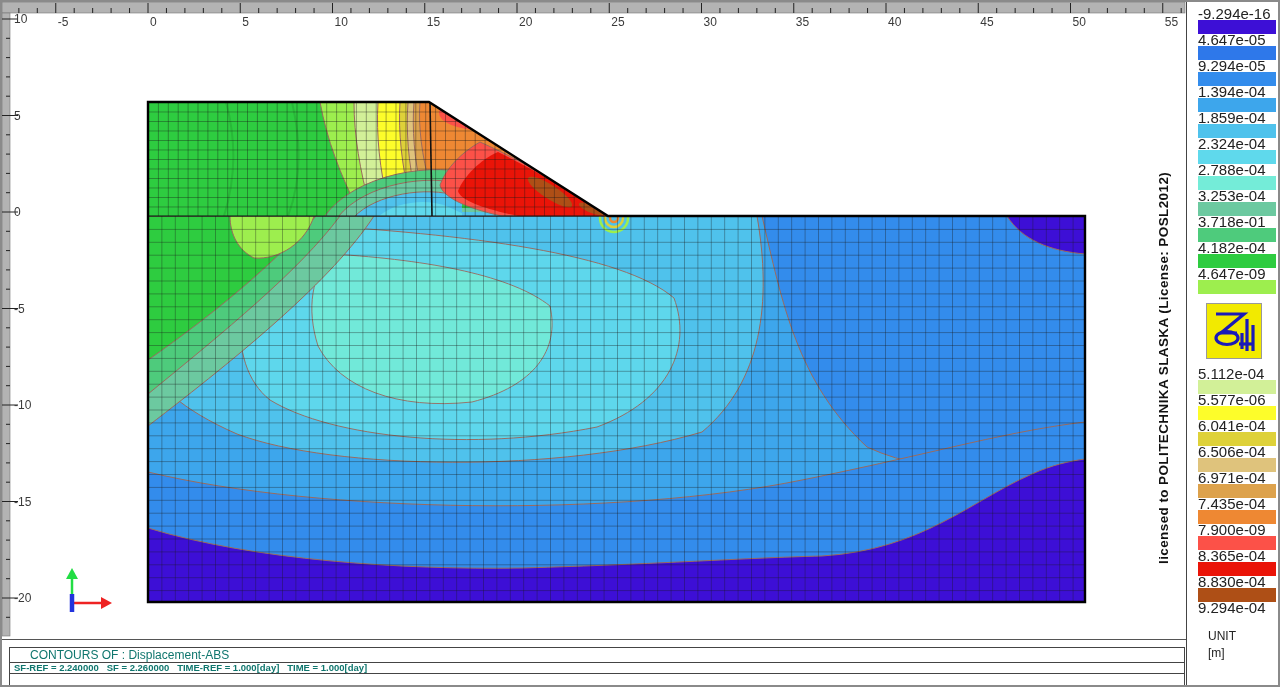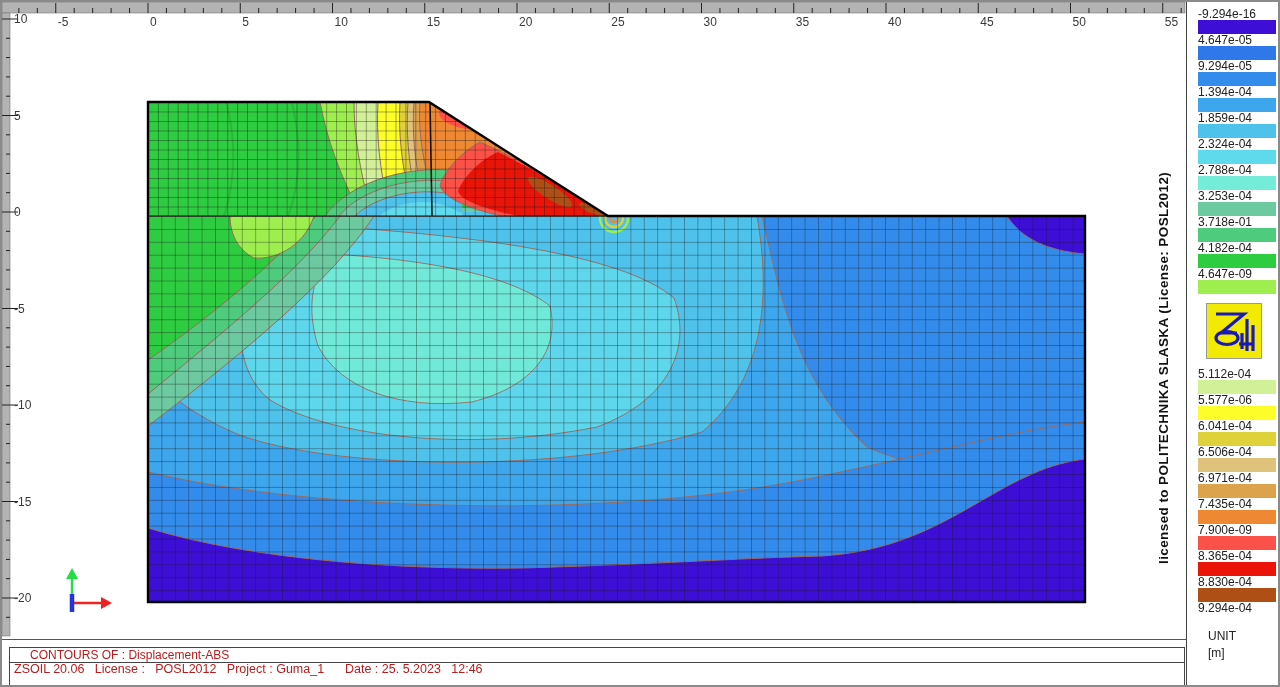--- a/index.html
+++ b/index.html
@@ -4,32 +4,32 @@
 <style>
   html,body{margin:0;padding:0;background:#d8d8d8;}
   #app{position:relative;width:1280px;height:687px;background:#ffffff;
        border:2px solid #8a8a8a;box-sizing:border-box;overflow:hidden;
        font-family:"Liberation Sans", sans-serif;}
   svg text.ruler-label{font-family:"Liberation Sans",sans-serif;font-size:12px;fill:#3a3a3a;}
   svg line.tick{stroke:#222;stroke-width:1;}
   
   #legend-panel{position:absolute;top:0;left:1184px;width:94px;height:687px;
       background:#fff;border-left:1px solid #444;box-sizing:border-box;padding-top:6px;}
-  .lg-label{margin-left:11px;font-size:12px;line-height:12px;color:#222;letter-spacing:0;}
+  .lg-label{margin-left:11px;font-size:15px;line-height:12px;color:#222;letter-spacing:0;}
   .lg-swatch{margin-left:11px;width:78px;height:14px;}
   #zsoil-logo{display:block;margin:9px auto 9px auto;width:56px;height:56px;}
   #unit-block{margin-top:14px;margin-left:21px;font-size:12px;color:#222;line-height:17px;}
   
   #license-banner{position:absolute;left:1154px;top:562px;width:476px;height:24px;
       transform:rotate(-90deg);transform-origin:left top;
       font-size:13.5px;font-weight:bold;color:#111;letter-spacing:0.4px;white-space:nowrap;}
   
   #status-box{position:absolute;left:7px;top:645px;width:1176px;height:39px;
       border:1px solid #444;box-sizing:border-box;background:#fff;}
-  .status-row{white-space:pre;overflow:hidden;color:#b91c1c;}
+  .status-row{white-space:pre;overflow:hidden;color:#0f766e;}
   #status-row1{height:14px;line-height:14px;font-size:12px;padding-left:20px;border-bottom:1px solid #444;}
   #status-row2{height:10px;line-height:10px;font-size:9.5px;font-weight:bold;padding-left:4px;border-bottom:1px solid #444;}
   #status-row3{height:13px;line-height:13px;font-size:12.5px;padding-left:4px;}
   #canvas-bottom-line{position:absolute;left:0;top:637px;width:1184px;height:0;border-top:1px solid #555;}
 </style>
 </head>
 <body>
 
 <div id="app">
 
@@ -310,16 +310,16 @@
     <div id="unit-block">
       <div>UNIT</div>
       <div>[m]</div>
     </div>
   </div>
 
   <div id="license-banner">licensed to POLITECHNIKA SLASKA (License: POSL2012)</div>
 
   <div id="status-box">
     <div id="status-row1" class="status-row">CONTOURS OF : Displacement-ABS</div>
-    <div id="status-row3" class="status-row">ZSOIL 20.06   License :   POSL2012   Project : Guma_1      Date : 25. 5.2023   12:46</div>
+    <div id="status-row2" class="status-row">SF-REF = 2.240000   SF = 2.260000   TIME-REF = 1.000[day]   TIME = 1.000[day]</div>
   </div>
 
 </div>
 
 </body></html>

